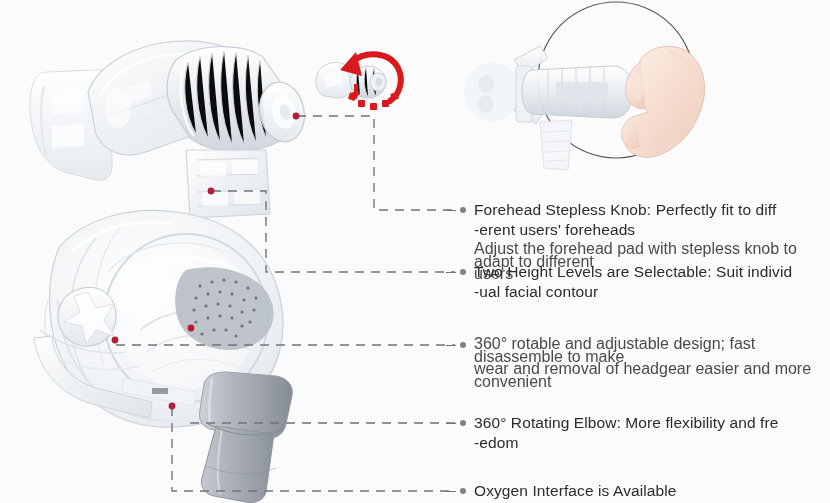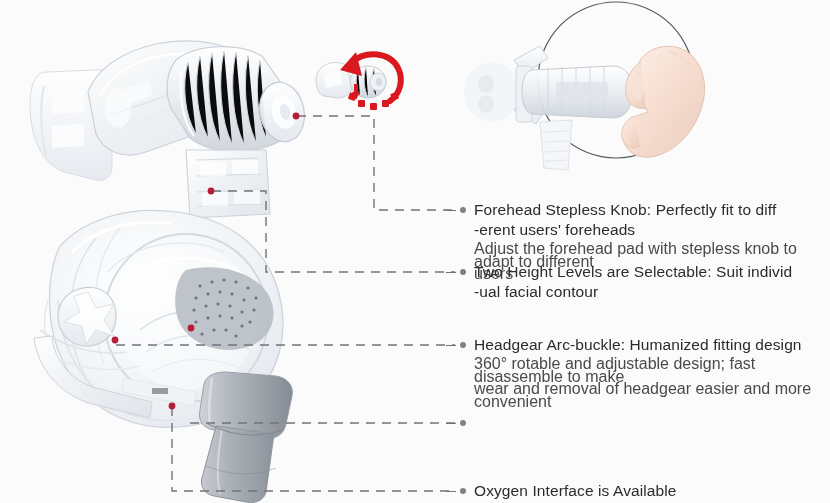--- a/index.html
+++ b/index.html
@@ -330,26 +330,27 @@
       <div class="sub">Adjust the forehead pad with stepless knob to adapt to different
 users</div>
     </div>
 
     <div class="feature" style="top:262px;">
       <div class="title">Two Height Levels are Selectable: Suit individ
 -ual facial contour</div>
     </div>
 
     <div class="feature" style="top:335px;">
-      <div class="title">Headgear Arc-buckle: Humanized fitting design</div>
       <div class="sub">360° rotable and adjustable design; fast disassemble to make
 wear and removal of headgear easier and more convenient</div>
     </div>
 
     <div class="feature" style="top:413px;">
+      <div class="title">360° Rotating Elbow: More flexibility and fre
+-edom</div>
     </div>
 
     <div class="feature" style="top:481px;text-align:center;">
       <div class="title">Oxygen Interface is Available</div>
     </div>
 
   </div>
 
 </div>
 

